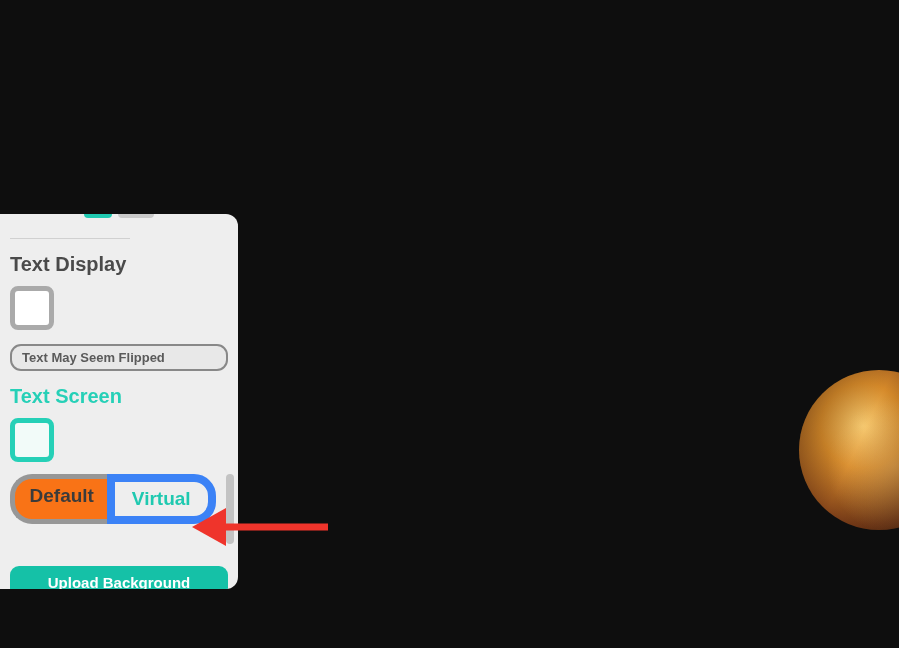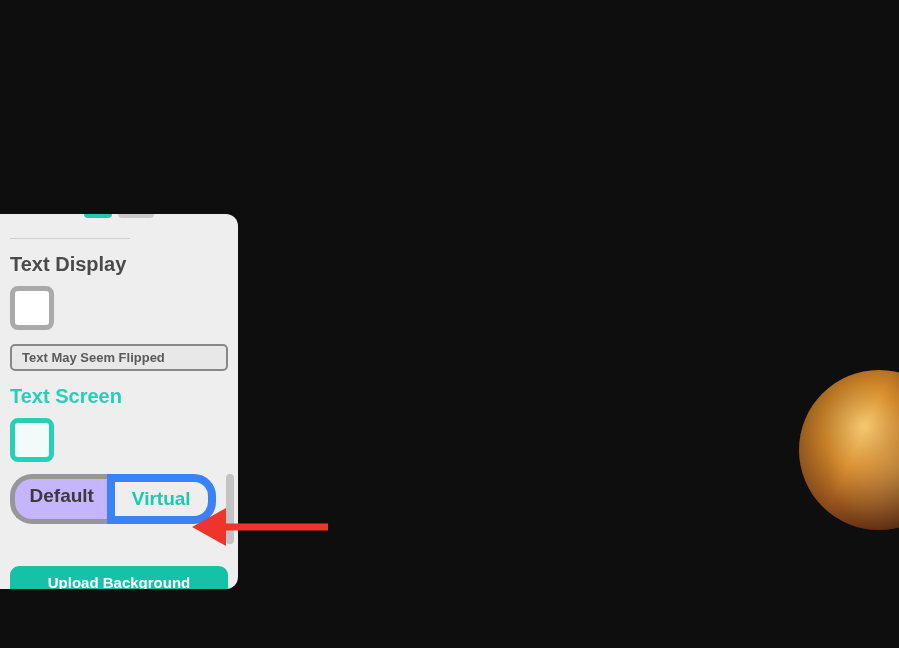--- a/index.html
+++ b/index.html
@@ -72,42 +72,42 @@
       cursor: pointer;
     }
     .checkbox-empty.teal {
       border-color: #26d0b7;
       background: #f2fbf9;
     }
     .pill-label {
       margin-top: 14px;
       padding: 4px 10px;
       border: 2px solid #888888;
-      border-radius: 5px;
+      border-radius: 11px;
       background: #e8e8e8;
       font-size: 13px;
       font-weight: 700;
       color: #5a5a5a;
     }
     .toggle-group {
       display: flex;
       margin-top: 12px;
       width: 206px;
     }
     .toggle-btn {
       flex: 1;
       text-align: center;
       padding: 6px 10px;
       font-size: 19px;
       font-weight: 700;
       border-radius: 22px;
       cursor: pointer;
     }
     .toggle-btn.default {
-      background: #c4b5fd;
+      background: #f97316;
       color: #3b3b3b;
       border: 5px solid #979797;
       border-right: none;
       border-radius: 22px 0 0 22px;
       margin-right: -2px;
     }
     .toggle-btn.virtual {
       background: transparent;
       color: #1fc9b0;
       border: 8px solid #3b82f6;

